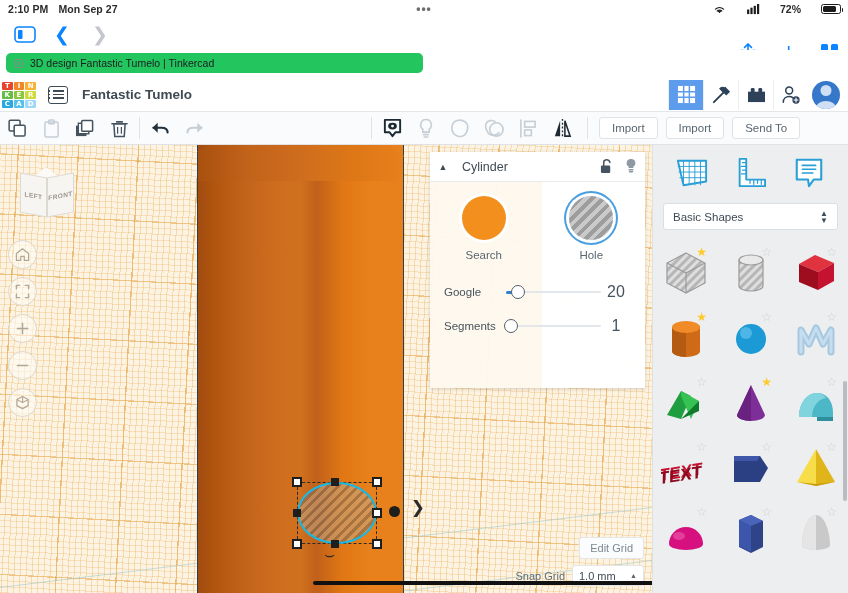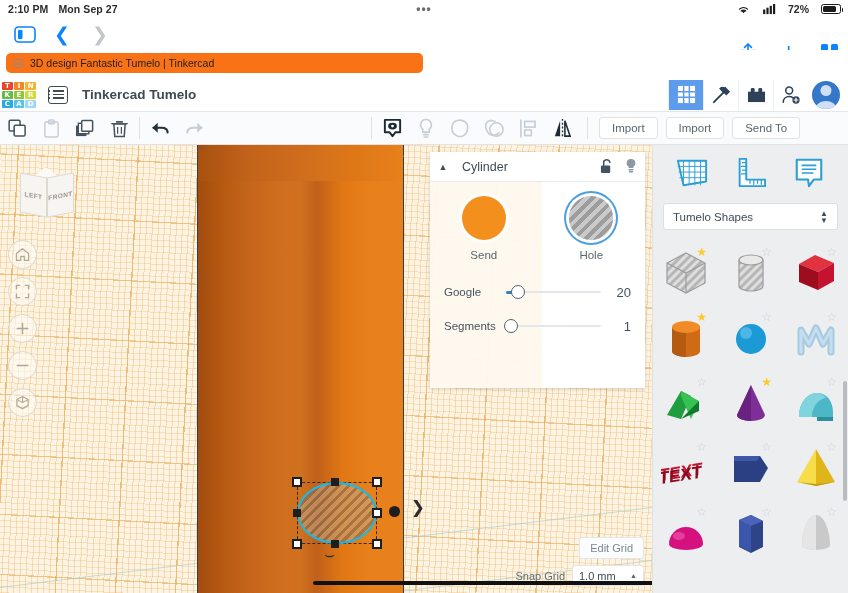--- a/index.html
+++ b/index.html
@@ -15,21 +15,21 @@
   .statusbar {
     position: absolute; top: 0; left: 0; width: 848px; height: 18px;
     display: flex; align-items: center; background: #ffffff;
     font-size: 10.5px; font-weight: bold; color: #2b2b2b;
   }
   .sb-time { margin-left: 8px; letter-spacing: .1px; }
   .sb-date { margin-left: 10px; letter-spacing: .1px; }
   .sb-dots { position:absolute; left: 50%; transform: translateX(-50%); top:3px;
      letter-spacing:1px; color:#6d6d6d; font-size:12px; line-height:12px;}
   .sb-right { position: absolute; right: 7px; top: 0; height: 18px;
-     display:flex; align-items:center; gap:12px; }
+     display:flex; align-items:center; gap:20px; }
   .sb-batt-txt { font-size:10.5px; font-weight:bold; }
   .battery { width: 20px; height: 10px; border: 1px solid #1c1c1c; border-radius: 2.5px;
       position: relative; }
   .battery::after { content:""; position:absolute; right:-3px; top:3px; width:1.5px;
       height:4px; background:#1c1c1c; border-radius:0 1px 1px 0; }
   .battery > i { position:absolute; left:1px; top:1px; bottom:1px; width:72%;
       background:#1c1c1c; border-radius:1.5px; display:block; }
 
   
   .safari-bar {
@@ -66,21 +66,21 @@
   .tabs-ico span:nth-child(1){left:0;top:0;}
   .tabs-ico span:nth-child(2){right:0;top:0;}
   .tabs-ico span:nth-child(3){left:0;bottom:0;}
   .tabs-ico span:nth-child(4){right:0;bottom:0;}
 
   
   .tabstrip { position:absolute; top:50px; left:0; width:848px; height:26px;
       background:#ffffff; display:flex; align-items:center; padding:0 6px; gap:6px;}
   .tab { height:20px; border-radius:5px; display:flex; align-items:center;
      padding:0 8px; font-size:10.5px; color:#1d1d1f; overflow:hidden; white-space:nowrap;}
-  .tab-active { background:#f97316; width:417px; }
+  .tab-active { background:#22c55e; width:417px; }
   .tab-inactive { background:#f2f2f4; width:417px; }
   .tab-close { width:9px; height:9px; border:1px solid #8a8a8e; border-radius:1.5px;
      margin-right:7px; flex:none; position:relative;}
   .tab-close::before,.tab-close::after{content:"";position:absolute;left:1px;right:1px;
      top:3px;height:1px;background:#8a8a8e;transform:rotate(45deg);}
   .tab-close::after{transform:rotate(-45deg);}
   .gicon { width:11px; height:11px; margin-right:7px; flex:none; border-radius:50%;
      background: conic-gradient(#ea4335 0 25%, #fbbc05 25% 50%, #34a853 50% 75%, #4285f4 75%);
      position:relative;}
   .gicon::after{content:"";position:absolute;inset:2.6px;background:#f2f2f4;border-radius:50%;}
@@ -210,21 +210,21 @@
   .swatch-hole { background:repeating-linear-gradient(135deg,#9d9d9d 0 4px,#cacaca 4px 8px);
      box-shadow:0 0 0 3px #fff, 0 0 0 5px #4a9fe0;}
   .mode-label { font-size:11.5px; color:#5a6670;}
   .slider-row { display:flex; align-items:center; height:34px; padding:0 14px; }
   .slider-name { font-size:11.5px; color:#47535c; width:62px;}
   .track { position:relative; flex:1; height:12px; display:flex; align-items:center;}
   .track-line { position:absolute; left:0; right:0; height:2px; background:#e3e6ea; border-radius:1px;}
   .track-fill { position:absolute; left:0; height:3px; background:#2f7fd4; border-radius:2px;}
   .knob { position:absolute; width:14px; height:14px; border-radius:50%; background:#fff;
      border:1.6px solid #56616a;}
-  .slider-val { width:30px; text-align:right; font-size:13px; color:#47535c;}
+  .slider-val { width:30px; text-align:center; font-size:16px; color:#47535c;}
 
   
   .rsidebar { position:absolute; right:0; top:145px; width:196px; height:448px;
      background:#eceef0; border-left:1px solid #dde1e4;}
   .rs-tabs { height:56px; display:flex; align-items:center; justify-content:space-around;
      padding:0 10px;}
   .rs-tab { width:42px; height:40px; display:flex; align-items:center; justify-content:center;}
   .rs-select { margin:2px 10px 0 10px; height:27px; background:#fff;
      border:1px solid #dcdfe2; border-radius:3px; display:flex; align-items:center;
      justify-content:space-between; padding:0 9px; font-size:11.5px; color:#3e4a54;}
@@ -311,21 +311,21 @@
     <div style="background:#cddc39">R</div>
     <div style="background:#2aa9e0">C</div>
     <div style="background:#55c2e9">A</div>
     <div style="background:#9fd9f6">D</div>
   </div>
   <div class="hamburger">
         <i></i>
         <i></i>
         <i></i>
       </div>
-  <div class="doc-title">Tinkercad Tumelo</div>
+  <div class="doc-title">Fantastic Tumelo</div>
 
   <div class="tc-header-right">
     <div class="hdr-btn active">
       <svg width="19" height="19" viewBox="0 0 20 20">
         <rect x="1" y="1" width="18" height="18" fill="#fff"></rect>
         <path d="M7 1v18M13 1v18M1 7h18M1 13h18" stroke="#5d9ced" stroke-width="1.6"></path>
       </svg>
     </div>
     <div class="hdr-btn">
       <svg width="21" height="21" viewBox="0 0 22 22">
@@ -525,21 +525,21 @@
       <svg width="12" height="16" viewBox="0 0 13 17">
         <path d="M6.5 1A4.4 4.4 0 004 9.2v1.6h5V9.2A4.4 4.4 0 006.5 1z" fill="#8d98a2"></path>
         <path d="M4.4 12.5h4.2M4.8 14.7h3.4" stroke="#8d98a2" stroke-width="1.5" stroke-linecap="round"></path>
       </svg>
     </span>
   </div>
   <div class="panel-body">
     <div class="mode-row">
       <div class="mode">
         <span class="swatch swatch-solid"></span>
-        <span class="mode-label">Send</span>
+        <span class="mode-label">Search</span>
       </div>
       <div class="mode">
         <span class="swatch swatch-hole"></span>
         <span class="mode-label">Hole</span>
       </div>
     </div>
 
     <div class="slider-row" style="margin-top:14px">
       <span class="slider-name">Google</span>
       <span class="track">
@@ -578,21 +578,21 @@
     </span>
     <span class="rs-tab">
       <svg width="32" height="32" viewBox="0 0 34 34">
         <path d="M4 3h26v21h-8l-5 7-1-7H4V3z" fill="#fff" stroke="#2a9fd6" stroke-width="2.2" stroke-linejoin="round"></path>
         <path d="M10 9h14M10 13h14M10 17h11" stroke="#2a9fd6" stroke-width="1.8" stroke-linecap="round"></path>
       </svg>
     </span>
   </div>
 
   <div class="rs-select">
-    <span>Tumelo Shapes</span>
+    <span>Basic Shapes</span>
     <span style="font-size:8px;line-height:7px;color:#3e4a54;display:flex;flex-direction:column">
       <span>▲</span>
           <span>▼</span>
     </span>
   </div>
 
   <div class="shape-grid">
 
     <div class="shape-cell">
       <span class="star on">★</span>

